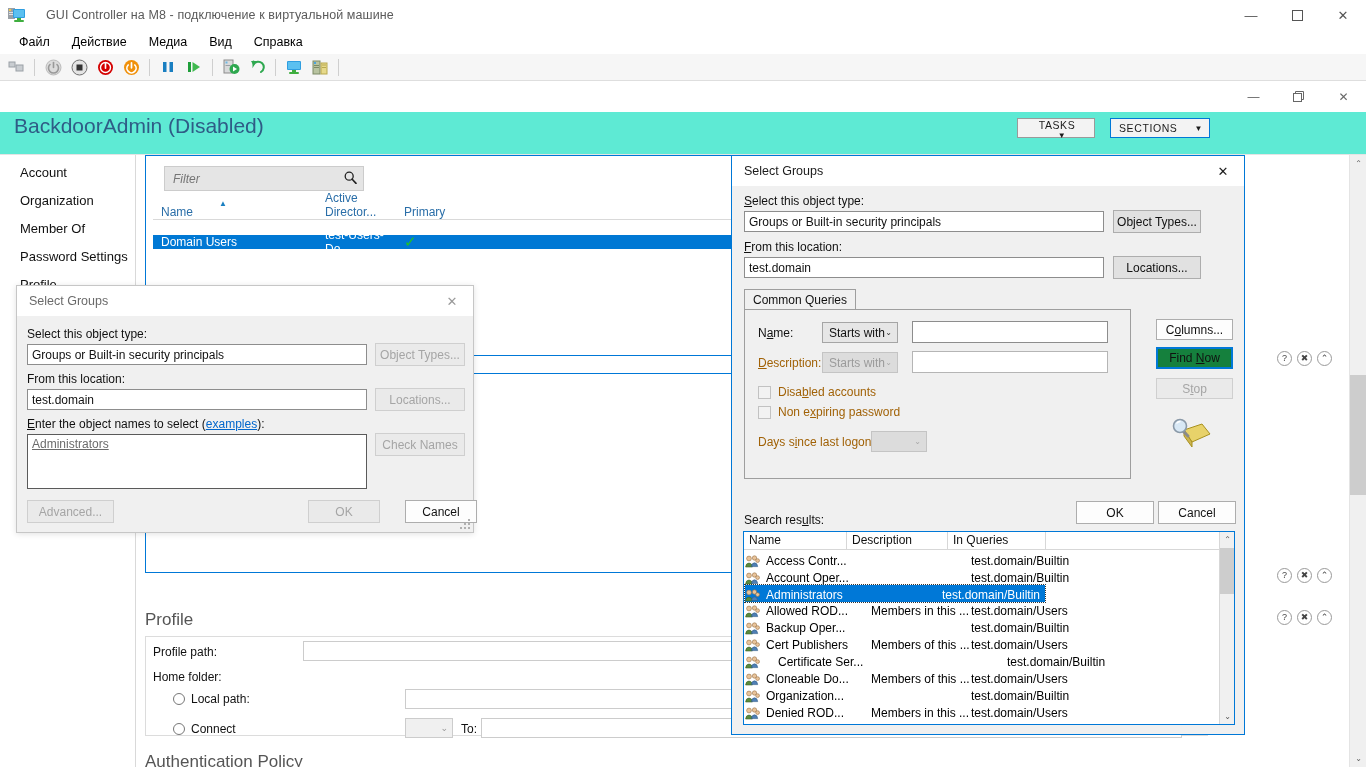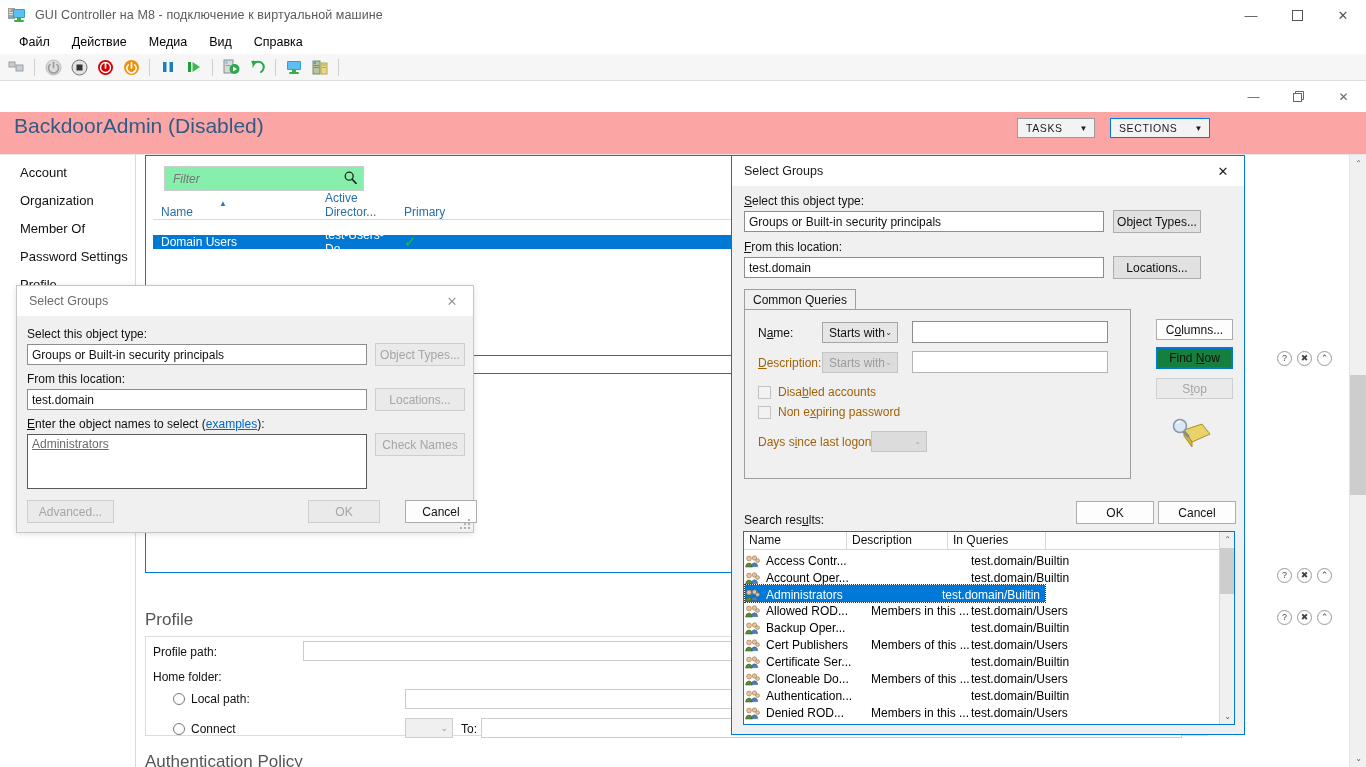--- a/index.html
+++ b/index.html
@@ -15,21 +15,21 @@
   }
   #root { position: relative; width: 1366px; height: 767px; }
 
   
   .vm-titlebar {
     position: absolute; left: 0; top: 0; width: 1366px; height: 30px;
     background: #ffffff; display: flex; align-items: center;
   }
   .vm-title-icon { width: 18px; height: 16px; margin-left: 8px; position: relative; flex: none; }
   .vm-title-text {
-    margin-left: 9px; font-size: 12.5px; color: #5a5a5a;
+    margin-left: 20px; font-size: 12.5px; color: #5a5a5a;
     font-family: "Liberation Sans", sans-serif; letter-spacing: .1px;
   }
   .winbtns { position: absolute; right: 0; top: 0; height: 30px; display: flex; }
   .winbtn {
     width: 46px; height: 30px; display: flex; align-items: center; justify-content: center;
     color: #555; font-size: 13px; line-height: 1;
   }
 
   .vm-menubar {
     position: absolute; left: 0; top: 30px; width: 1366px; height: 24px;
@@ -54,21 +54,21 @@
     background: #fff; overflow: hidden;
   }
   .app-titlebar {
     position: absolute; left: 0; top: 0; width: 1366px; height: 31px; background: #fff;
   }
   .app-winbtns { position: absolute; right: 0; top: 0; height: 31px; display: flex; }
   .app-winbtn { width: 45px; height: 31px; display: flex; align-items: center; justify-content: center; color: #666; }
 
   .app-header {
     position: absolute; left: 0; top: 31px; width: 1366px; height: 43px;
-    background: #fca5a5; border-bottom: 1px solid #e4e4e4;
+    background: #5eead4; border-bottom: 1px solid #e4e4e4;
   }
   .page-title {
     position: absolute; left: 14px; top: 2px;
     font-size: 21px; color: #2f5c86; font-weight: 400;
     font-family: "Liberation Sans", sans-serif;
   }
   .hdr-btn {
     position: absolute; top: 6px; height: 20px;
     border: 1px solid #9a9a9a; background: #f3f3f3;
     font-size: 10.5px; color: #1a1a1a; letter-spacing: .6px;
@@ -92,21 +92,21 @@
   .content-pane {
     position: absolute; left: 137px; top: 74px; width: 1212px; height: 612px;
     background: #fff; overflow: hidden;
   }
   .section-box { position: absolute; left: 8px; border: 1px solid #dcdcdc; background: #fff; }
   .section-title {
     position: absolute; font-size: 17px; color: #555; font-weight: 400;
     font-family: "Liberation Sans", sans-serif;
   }
   .filter-box {
-    position: absolute; border: 1px solid #ccc; background: #86efac;
+    position: absolute; border: 1px solid #ccc; background: #e5e5e5;
     display: flex; align-items: center; padding: 3px 6px;
   }
   .filter-box input {
     border: none; outline: none; flex: 1; font-size: 12px; font-style: italic;
     color: #767676; font-family: "Liberation Sans", sans-serif; background: transparent;
   }
   .grid-head {
     position: absolute; display: flex; align-items: flex-end;
     border-bottom: 1px solid #d9d9d9; height: 20px;
   }
@@ -380,21 +380,21 @@
             <rect x="0.5" y="2.5" width="8" height="8" fill="none" stroke="#666"></rect>
             <path d="M2.5 2.5 V0.5 H10.5 V8.5 H8.5" fill="none" stroke="#666"></path>
           </svg>
         </div>
         <div class="app-winbtn">✕</div>
       </div>
     </div>
 
     <div class="app-header">
       <div class="page-title">BackdoorAdmin (Disabled)</div>
-      <div class="hdr-btn" style="left:1017px; width:78px;">
+      <div class="hdr-btn" style="left:1017px; width:78px;flex-direction:column;">
         <span>TASKS</span>
         <span class="arw">▼</span>
       </div>
       <div class="hdr-btn" style="left:1110px; width:100px; border-color:#0078d7;">
         <span>SECTIONS</span>
         <span class="arw">▼</span>
       </div>
     </div>
 
     <div class="nav-pane">
@@ -648,21 +648,21 @@
                 <circle cx="4" cy="3.5" r="2.4" fill="#e8c39a" stroke="#9a7246" stroke-width=".6"></circle>
                 <path d="M0.6 12 q0.4 -4 3.4 -4 q3 0 3.4 4 z" fill="#5a8a3c" stroke="#3c6128" stroke-width=".6"></path>
                 <circle cx="9.5" cy="3" r="2.2" fill="#e8c39a" stroke="#9a7246" stroke-width=".6"></circle>
                 <path d="M6.4 11.6 q0.4 -3.8 3.1 -3.8 q2.8 0 3.2 3.8 z" fill="#4f7fb5" stroke="#2f5c86" stroke-width=".6"></path>
                 <circle cx="12.6" cy="5.6" r="1.9" fill="#e8c39a" stroke="#9a7246" stroke-width=".6"></circle>
               </svg></span>
             <span class="nm">Cert Publishers</span>
             <span class="ds">Members of this ...</span>
             <span class="fd">test.domain/Users</span>
           </div>
-          <div class="res-row" style="left: 1px; top: 120.4px; width: 460px;">
+          <div class="res-row" style="left: 1px; top: 120.4px; width: 460px; gap: 12px;">
             <span class="grpicon"><svg width="15" height="13" viewBox="0 0 15 13">
                 <circle cx="4" cy="3.5" r="2.4" fill="#e8c39a" stroke="#9a7246" stroke-width=".6"></circle>
                 <path d="M0.6 12 q0.4 -4 3.4 -4 q3 0 3.4 4 z" fill="#5a8a3c" stroke="#3c6128" stroke-width=".6"></path>
                 <circle cx="9.5" cy="3" r="2.2" fill="#e8c39a" stroke="#9a7246" stroke-width=".6"></circle>
                 <path d="M6.4 11.6 q0.4 -3.8 3.1 -3.8 q2.8 0 3.2 3.8 z" fill="#4f7fb5" stroke="#2f5c86" stroke-width=".6"></path>
                 <circle cx="12.6" cy="5.6" r="1.9" fill="#e8c39a" stroke="#9a7246" stroke-width=".6"></circle>
               </svg></span>
             <span class="nm">Certificate Ser...</span>
             <span class="ds"></span>
             <span class="fd">test.domain/Builtin</span>
@@ -680,21 +680,21 @@
             <span class="fd">test.domain/Users</span>
           </div>
           <div class="res-row" style="left: 1px; top: 154.2px; width: 460px;">
             <span class="grpicon"><svg width="15" height="13" viewBox="0 0 15 13">
                 <circle cx="4" cy="3.5" r="2.4" fill="#e8c39a" stroke="#9a7246" stroke-width=".6"></circle>
                 <path d="M0.6 12 q0.4 -4 3.4 -4 q3 0 3.4 4 z" fill="#5a8a3c" stroke="#3c6128" stroke-width=".6"></path>
                 <circle cx="9.5" cy="3" r="2.2" fill="#e8c39a" stroke="#9a7246" stroke-width=".6"></circle>
                 <path d="M6.4 11.6 q0.4 -3.8 3.1 -3.8 q2.8 0 3.2 3.8 z" fill="#4f7fb5" stroke="#2f5c86" stroke-width=".6"></path>
                 <circle cx="12.6" cy="5.6" r="1.9" fill="#e8c39a" stroke="#9a7246" stroke-width=".6"></circle>
               </svg></span>
-            <span class="nm">Authentication...</span>
+            <span class="nm">Organization...</span>
             <span class="ds"></span>
             <span class="fd">test.domain/Builtin</span>
           </div>
           <div class="res-row" style="left: 1px; top: 171.1px; width: 460px;">
             <span class="grpicon"><svg width="15" height="13" viewBox="0 0 15 13">
                 <circle cx="4" cy="3.5" r="2.4" fill="#e8c39a" stroke="#9a7246" stroke-width=".6"></circle>
                 <path d="M0.6 12 q0.4 -4 3.4 -4 q3 0 3.4 4 z" fill="#5a8a3c" stroke="#3c6128" stroke-width=".6"></path>
                 <circle cx="9.5" cy="3" r="2.2" fill="#e8c39a" stroke="#9a7246" stroke-width=".6"></circle>
                 <path d="M6.4 11.6 q0.4 -3.8 3.1 -3.8 q2.8 0 3.2 3.8 z" fill="#4f7fb5" stroke="#2f5c86" stroke-width=".6"></path>
                 <circle cx="12.6" cy="5.6" r="1.9" fill="#e8c39a" stroke="#9a7246" stroke-width=".6"></circle>

